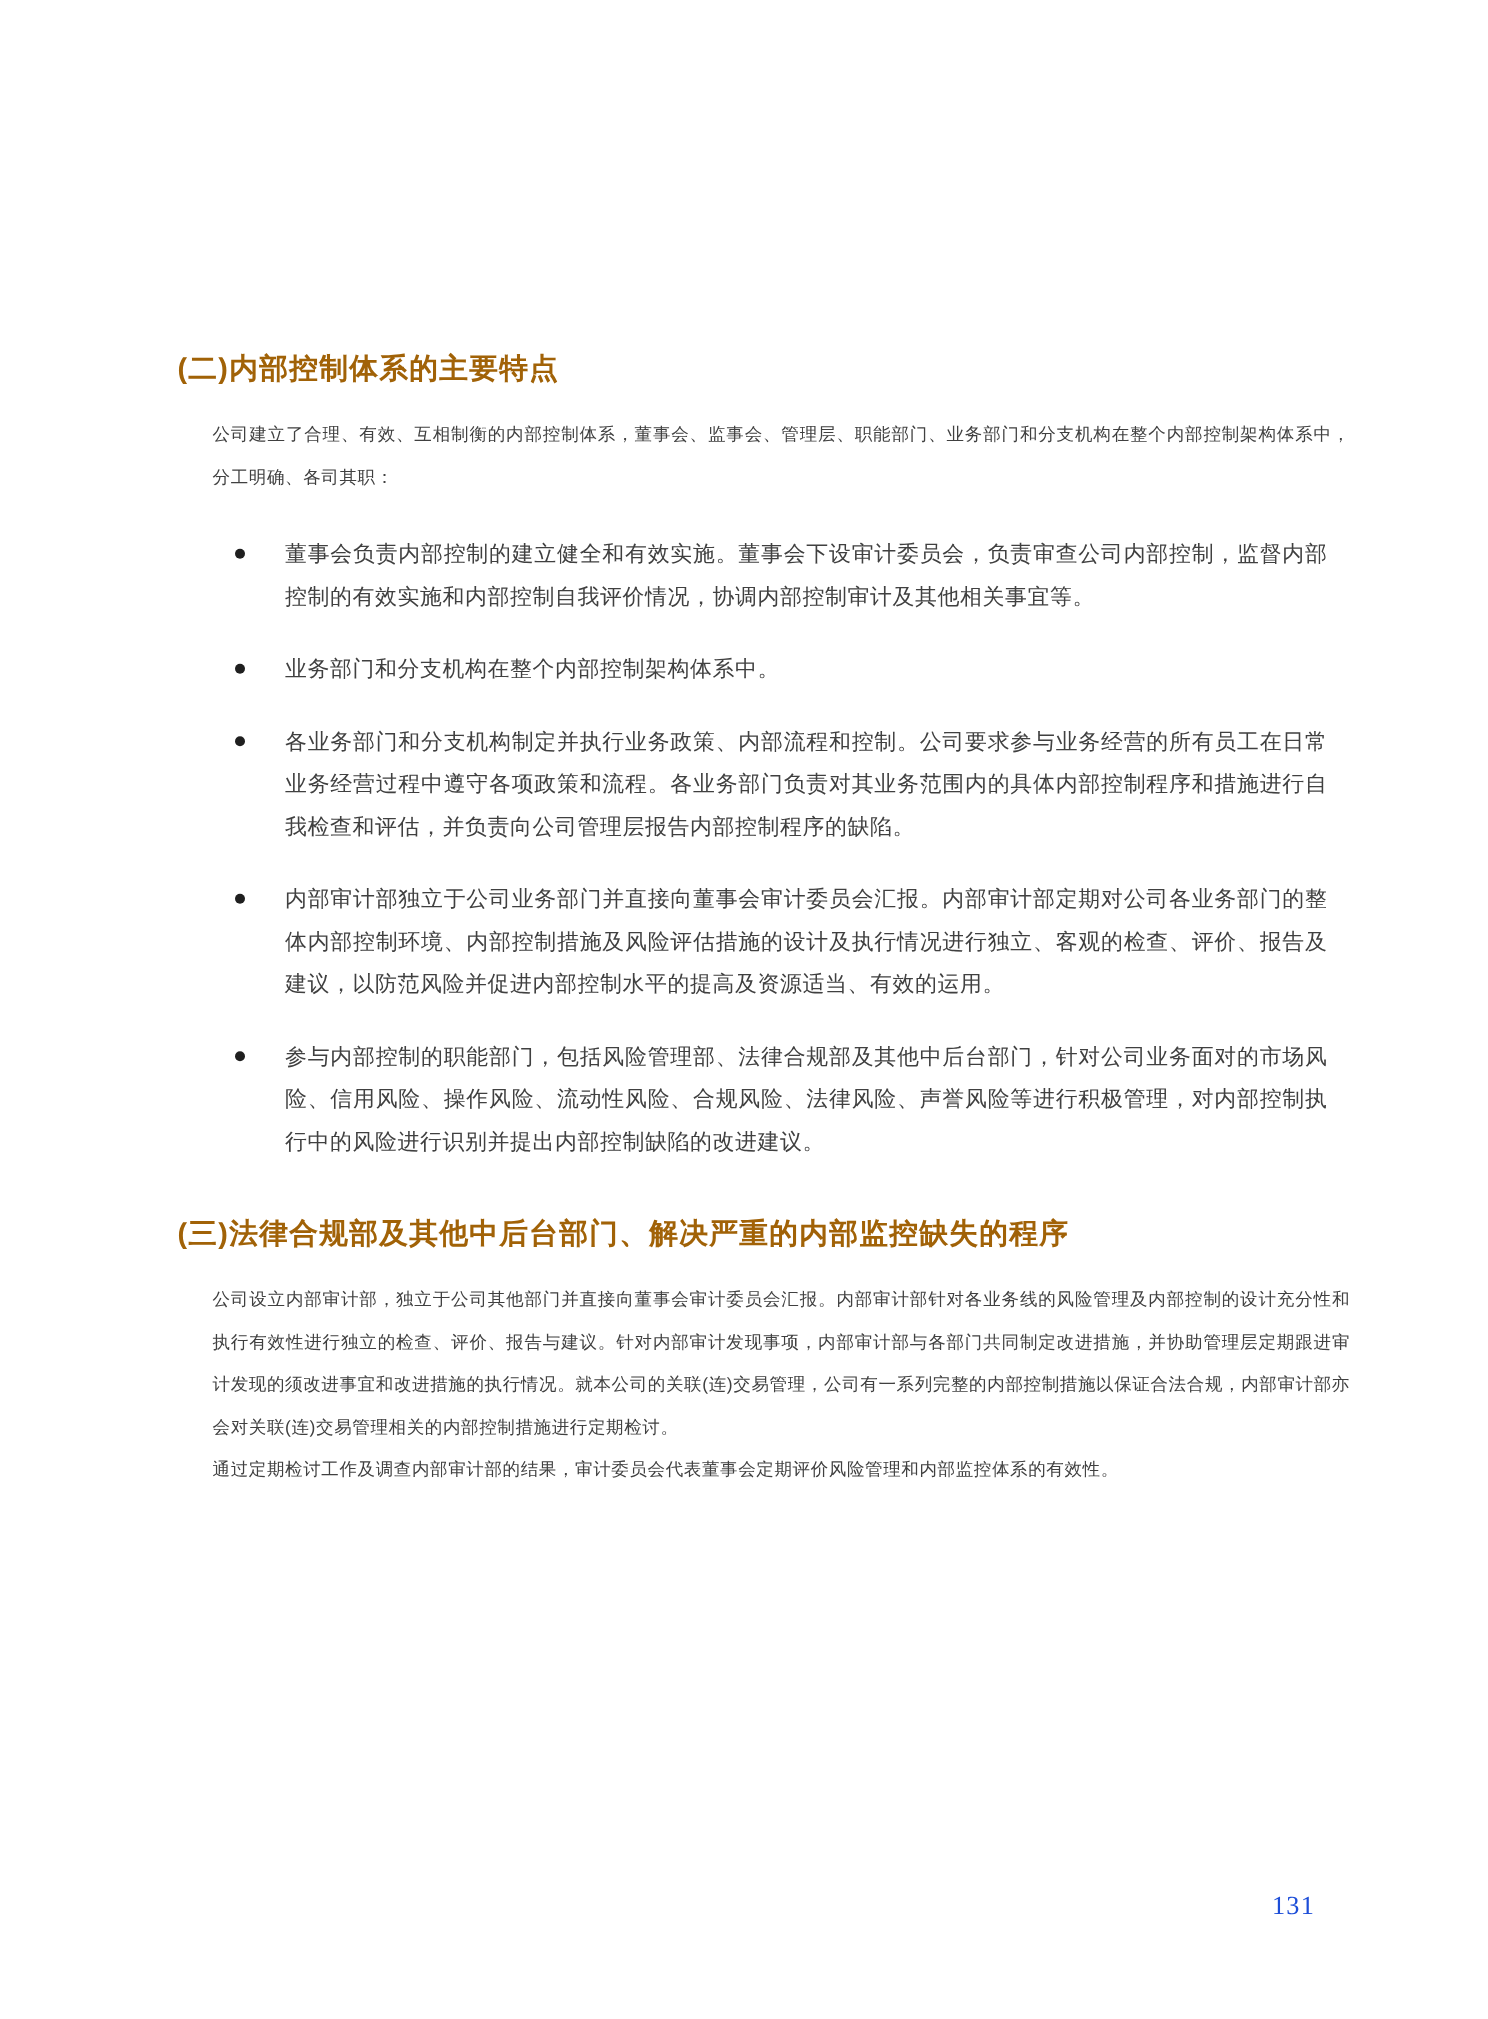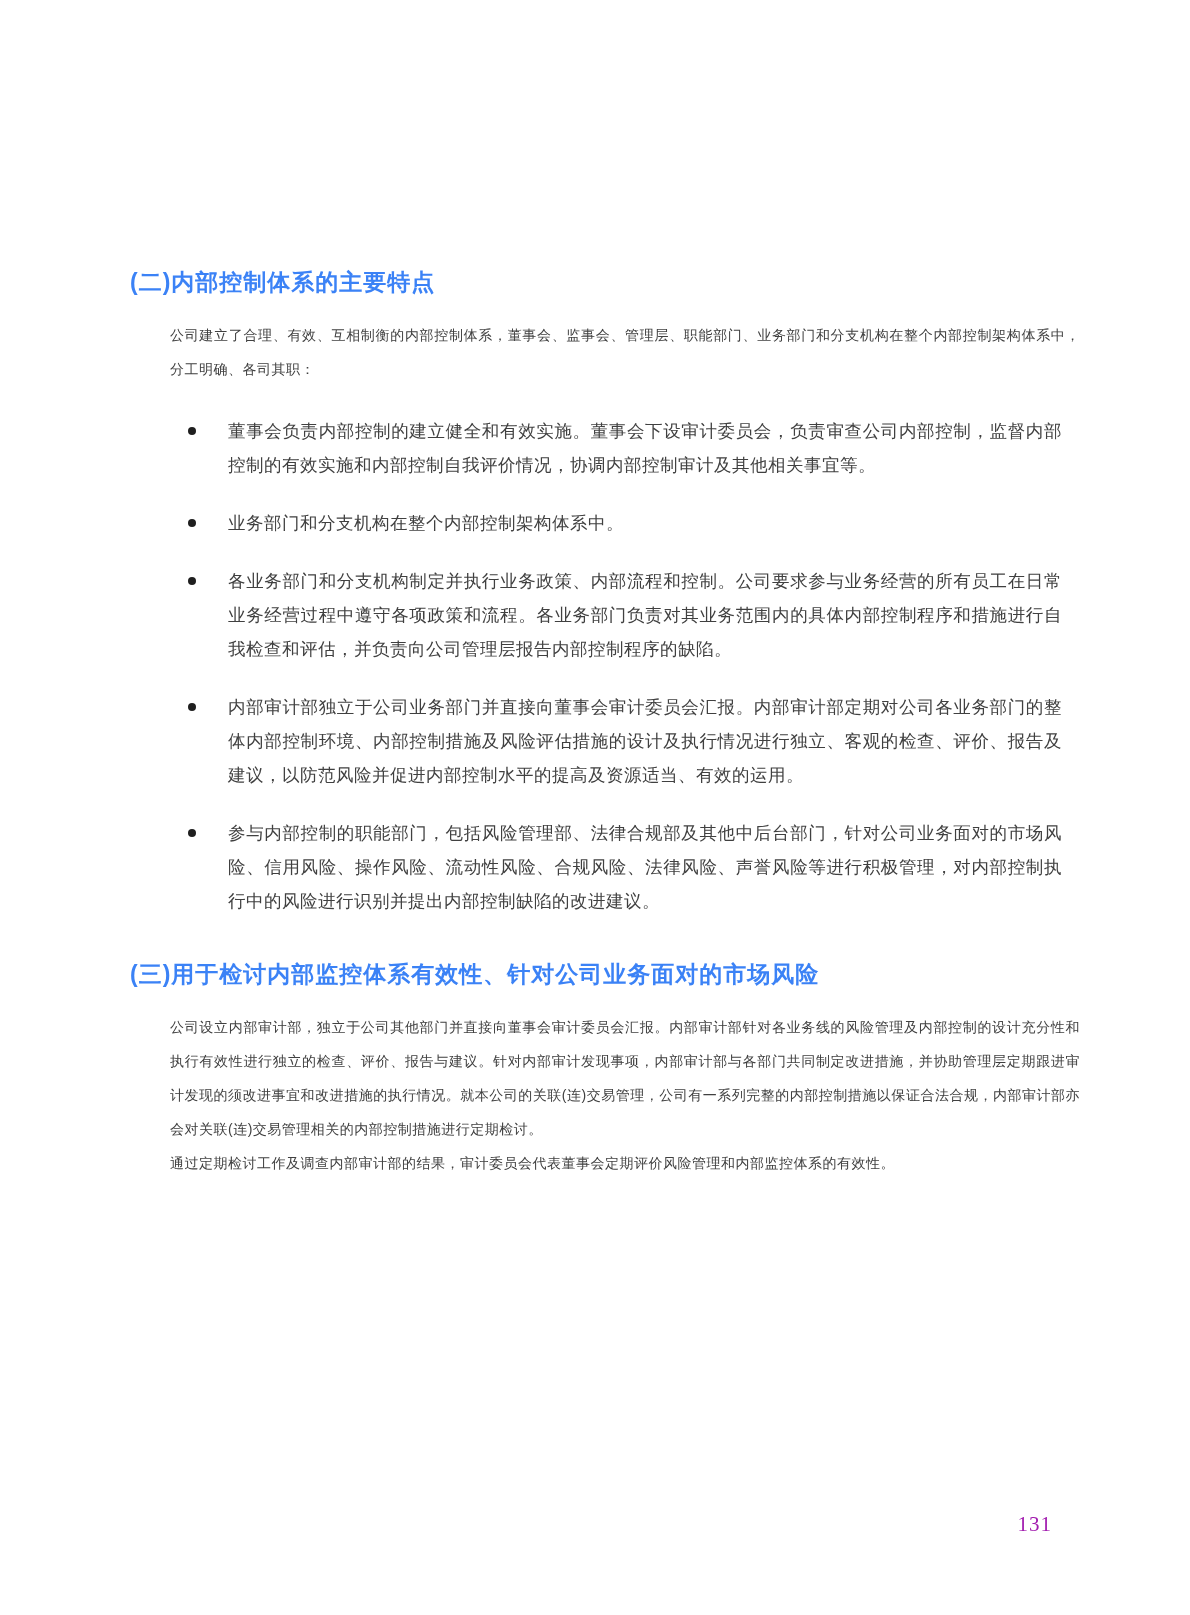--- a/index.html
+++ b/index.html
@@ -31,23 +31,23 @@
   .header-rule {
     position: absolute; top: 145px; left: 85px; right: 85px;
     height: 2px; background: #9c9c9c;
   }
 
   
   .content {
     position: absolute; top: 266px; left: 130px; width: 950px;
   }
   h2.sec-heading {
-    margin: 0; padding: 0;
+    margin: 12px; padding: 0;
     font-size: 23px; font-weight: 600;
-    color: #3b82f6;
+    color: #a16207;
     line-height: 32px;
     letter-spacing: 1px;
   }
   .sec-heading.second { margin-top: 40px; }
 
   p.body-par {
     margin: 0 0 0 40px; width: 910px;
     font-size: 14px; line-height: 34px;
     text-align: justify;
     color: #404040;
@@ -72,21 +72,21 @@
     flex: 1; width: 870px;
     font-size: 17.5px; line-height: 34px;
     text-align: justify; color: #404040;
     letter-spacing: 0.5px;
   }
 
   
   .page-number {
     position: absolute; top: 1512px; right: 138px;
     font-family: "Liberation Serif", "DejaVu Serif", serif;
-    font-size: 21px; color: #a21caf; letter-spacing: 1px;
+    font-size: 21px; color: #1d4ed8; letter-spacing: 1px;
   }
 </style>
 </head>
 <body>
 
 <div class="page">
 
 
   <main class="content">
 
@@ -120,21 +120,21 @@
         <span class="bullet-text">内部审计部独立于公司业务部门并直接向董事会审计委员会汇报。内部审计部定期对公司各业务部门的整体内部控制环境、内部控制措施及风险评估措施的设计及执行情况进行独立、客观的检查、评价、报告及建议，以防范风险并促进内部控制水平的提高及资源适当、有效的运用。</span>
       </li>
       <li class="bullet-item">
         <span class="bullet-dot-col">
             <span class="bullet-dot"></span>
           </span>
         <span class="bullet-text">参与内部控制的职能部门，包括风险管理部、法律合规部及其他中后台部门，针对公司业务面对的市场风险、信用风险、操作风险、流动性风险、合规风险、法律风险、声誉风险等进行积极管理，对内部控制执行中的风险进行识别并提出内部控制缺陷的改进建议。</span>
       </li>
     </ul>
 
-    <h2 class="sec-heading second">(三)用于检讨内部监控体系有效性、针对公司业务面对的市场风险</h2>
+    <h2 class="sec-heading second">(三)法律合规部及其他中后台部门、解决严重的内部监控缺失的程序</h2>
 
     <p class="body-par after-heading">公司设立内部审计部，独立于公司其他部门并直接向董事会审计委员会汇报。内部审计部针对各业务线的风险管理及内部控制的设计充分性和执行有效性进行独立的检查、评价、报告与建议。针对内部审计发现事项，内部审计部与各部门共同制定改进措施，并协助管理层定期跟进审计发现的须改进事宜和改进措施的执行情况。就本公司的关联(连)交易管理，公司有一系列完整的内部控制措施以保证合法合规，内部审计部亦会对关联(连)交易管理相关的内部控制措施进行定期检讨。</p>
 
     <p class="body-par gap-top">通过定期检讨工作及调查内部审计部的结果，审计委员会代表董事会定期评价风险管理和内部监控体系的有效性。</p>
 
   </main>
 
   <div class="page-number">131</div>
 
 </div>

